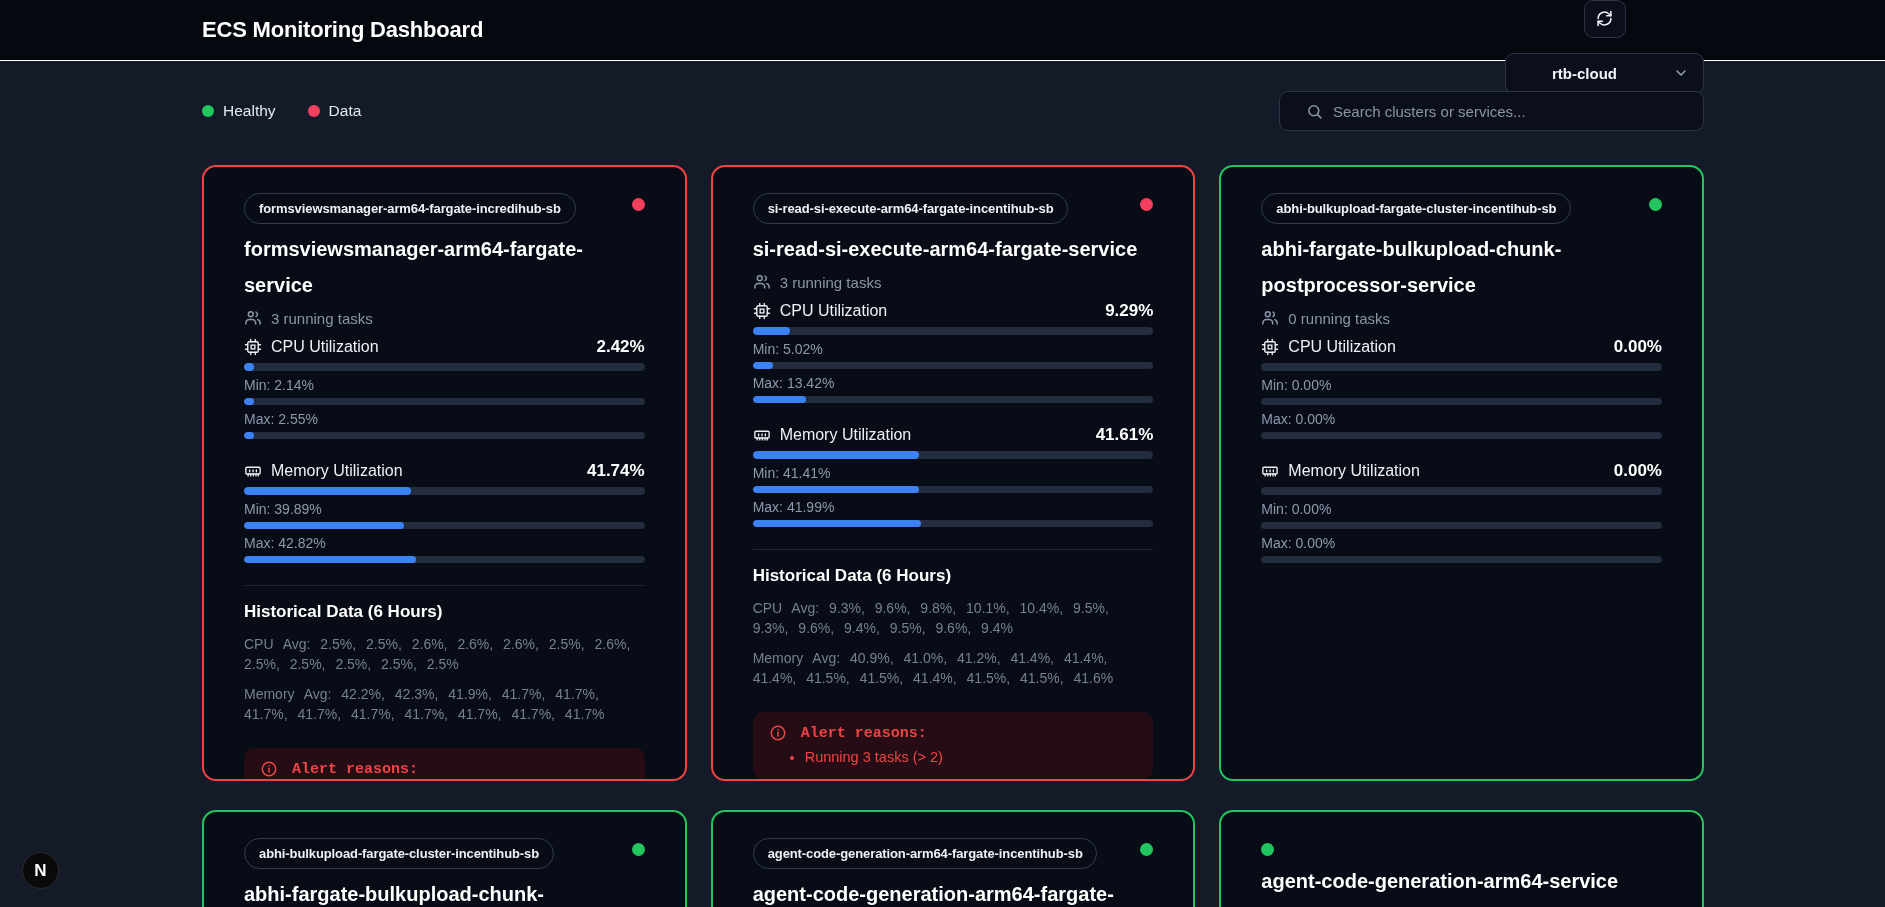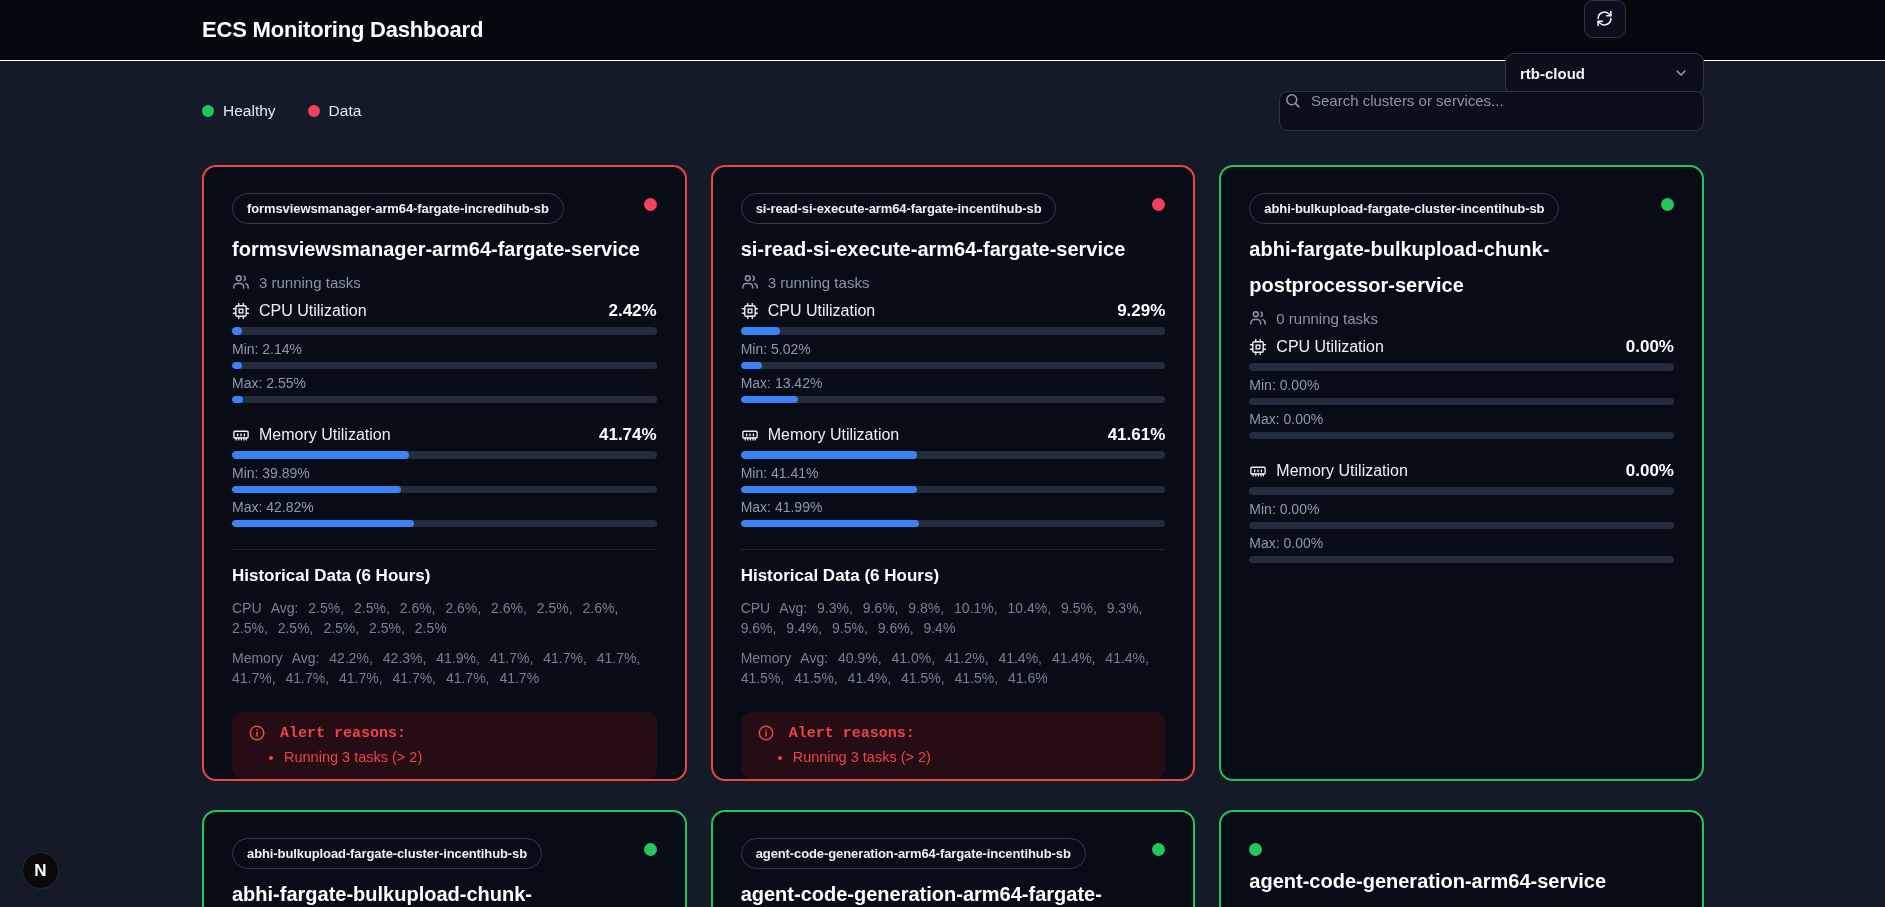--- a/index.html
+++ b/index.html
@@ -20,39 +20,39 @@
   .topbar{ height:61px; background:var(--headerbg); border-bottom:1px solid #ffffff; display:flex; align-items:center; }
   .topbar .container{ display:flex; align-items:center; }
   .app-title{ font-size:22px; font-weight:700; letter-spacing:-0.2px; color:#ffffff; }
   .topbar-right{ margin-left:auto; display:flex; align-items:center; gap:15px;flex-direction:column; }
   .last-updated{ font-size:15.5px; color:#9aa5b5; }
   .icon-btn{ width:42px; height:38px; display:flex; align-items:center; justify-content:center;
     background:var(--ctrl); border:1px solid var(--ctrlborder); border-radius:9px; cursor:pointer; }
   .select-box{ width:199px; height:41px; background:var(--ctrl); border:1px solid var(--ctrlborder);
     border-radius:9px; display:flex; align-items:center; justify-content:space-between;
     padding:0 14px; cursor:pointer; }
-  .select-box .val{ font-size:15px; font-weight:600; color:#f1f5f9; }
+  .select-box .val{ font-size:15px; font-weight:600; color:#f1f5f9;margin-left:32px; }
 
   
   .toolbar{ margin-top:30px; display:flex; align-items:center; justify-content:space-between; }
   .legend{ display:flex; align-items:center; gap:32px; }
   .legend-item{ display:flex; align-items:center; gap:9px; font-size:15.5px; color:#e3e8f0; }
   .dot{ width:12px; height:12px; border-radius:50%; display:inline-block; }
   .dot.green{ background:var(--green); }
   .dot.red{ background:var(--dotred); }
   .search-box{ width:425px; height:40px; background:var(--ctrl); border:1px solid var(--ctrlborder);
-    border-radius:9px; display:flex; align-items:flex-start; padding:0 4px; gap:10px; }
+    border-radius:9px; display:flex; align-items:center; padding:0 26px; gap:10px; }
   .search-box input{ flex:1; background:transparent; border:none; outline:none;
     font-family:"Liberation Sans",sans-serif; font-size:15px; color:#e3e8f0; }
   .search-box input::placeholder{ color:#8b95a7; }
 
   
   .cards{ margin-top:34px; display:grid; grid-template-columns:repeat(3,1fr);
     column-gap:24px; row-gap:29px; grid-auto-rows:616px; padding-bottom:40px; }
-  .card{ background:var(--card); border-radius:14px; padding:26px 28px; height:100%;
+  .card{ background:var(--card); border-radius:14px; padding:26px 40px; height:100%;
     overflow:hidden; border:2px solid transparent; }
   .card.alert{ border-color:var(--red); }
   .card.healthy{ border-color:var(--green); }
   .card-top{ display:flex; justify-content:space-between; align-items:flex-start; }
   .badge{ max-width:86%; border:1px solid #323d52; border-radius:999px; padding:7px 14px;
     font-size:13px; font-weight:700; color:#eef2f8; white-space:nowrap; overflow:hidden; letter-spacing:-0.1px; }
   .status-dot{ width:13px; height:13px; border-radius:50%; margin-top:5px; flex:none; }
   .card.alert .status-dot{ background:var(--dotred); }
   .card.healthy .status-dot{ background:var(--green); }
   .card-title{ font-size:20px; font-weight:700; color:#ffffff; line-height:1.8; margin:7px 0 6px; }

